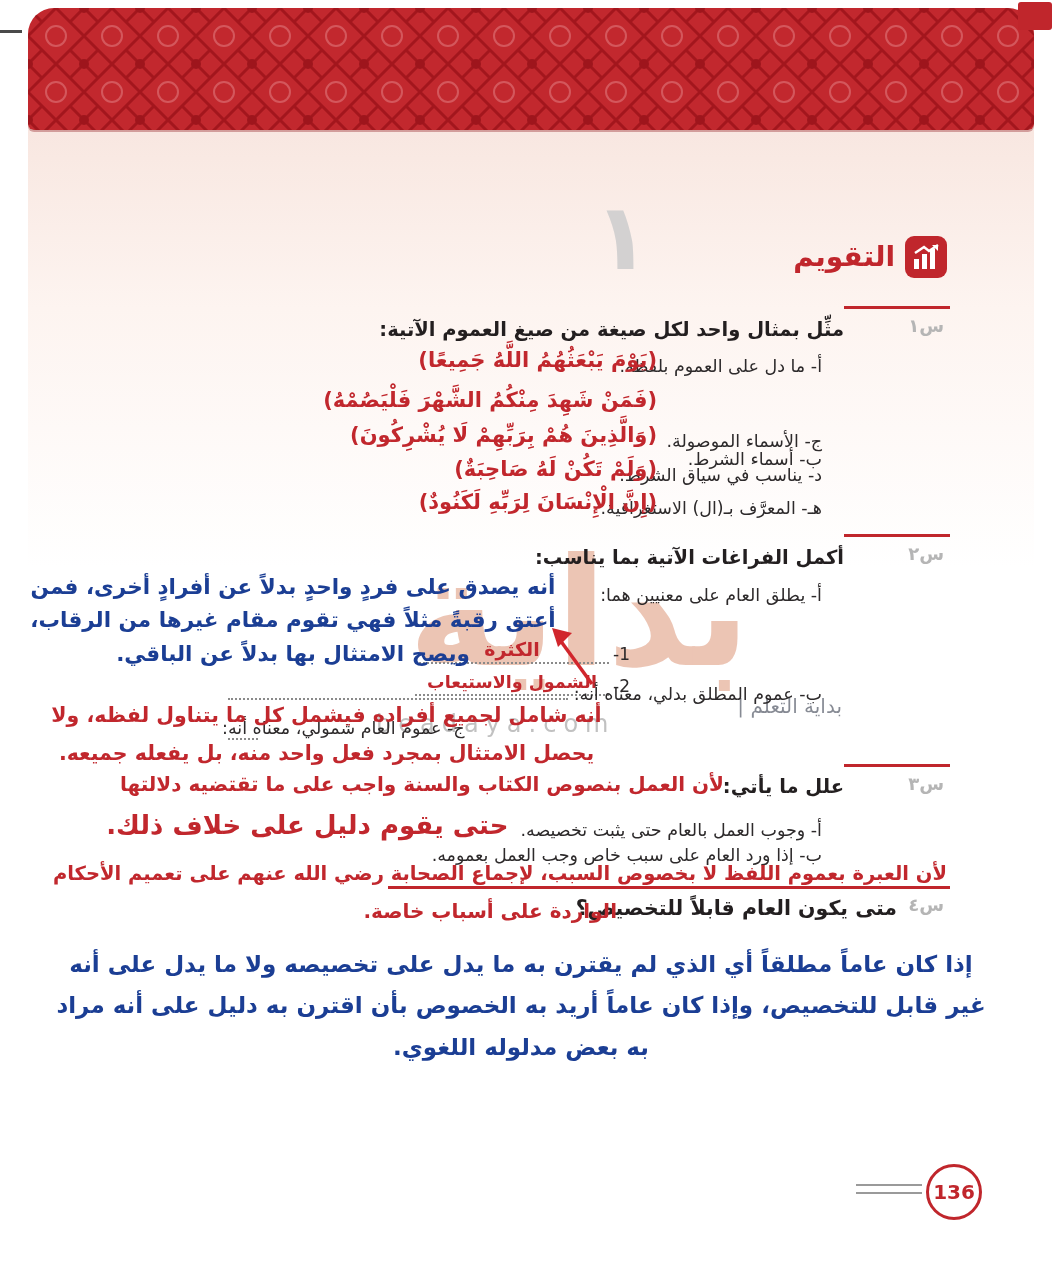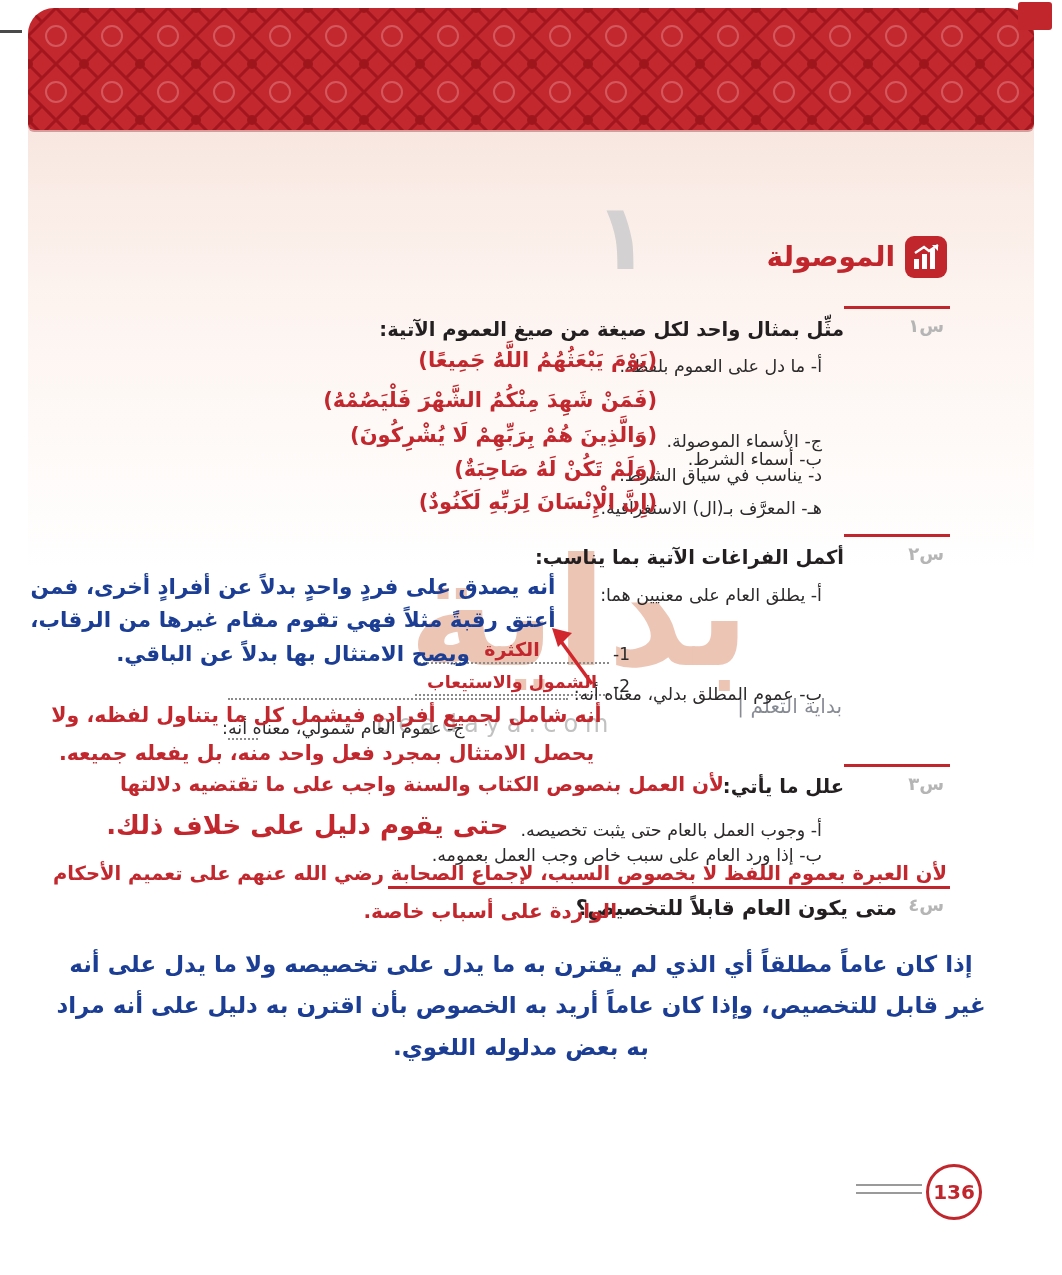--- a/index.html
+++ b/index.html
@@ -75,21 +75,21 @@
 
     <div class="abs title-icon" style="right:115px;top:236px;">
       <svg width="28" height="28" viewBox="0 0 28 28">
         <rect x="2" y="16" width="5" height="10" fill="#ffffff"></rect>
         <rect x="10" y="11" width="5" height="15" fill="#ffffff"></rect>
         <rect x="18" y="6" width="5" height="20" fill="#ffffff"></rect>
         <path d="M3 10 L12 4 L17 8 L26 2" stroke="#ffffff" stroke-width="2.5" fill="none"></path>
         <path d="M26 2 L20 2 L26 8 Z" fill="#ffffff"></path>
       </svg>
     </div>
-    <div class="abs page-title" style="right:167px;top:240px;">الموصولة</div>
+    <div class="abs page-title" style="right:167px;top:240px;">التقويم</div>
 
     <div class="abs sec-line" style="right:112px;top:306px;width:106px;"></div>
     <div class="abs sec-marker" style="right:118px;top:315px;">س١</div>
     <div class="abs q-heading" style="right:218px;top:318px;">مثِّل بمثال واحد لكل صيغة من صيغ العموم الآتية:</div>
 
     <div class="abs q-item" style="right:240px;top:356px;">أ- ما دل على العموم بلفظه.</div>
     <div class="abs q-item" style="right:240px;top:417px;margin-top:32px;">ب- أسماء الشرط.</div>
     <div class="abs q-item" style="right:240px;top:431px;">ج- الأسماء الموصولة.</div>
     <div class="abs q-item" style="right:240px;top:465px;">د- يناسب في سياق الشرط.</div>
     <div class="abs q-item" style="right:240px;top:498px;">هـ- المعرَّف بـ(ال) الاستغراقية.</div>

